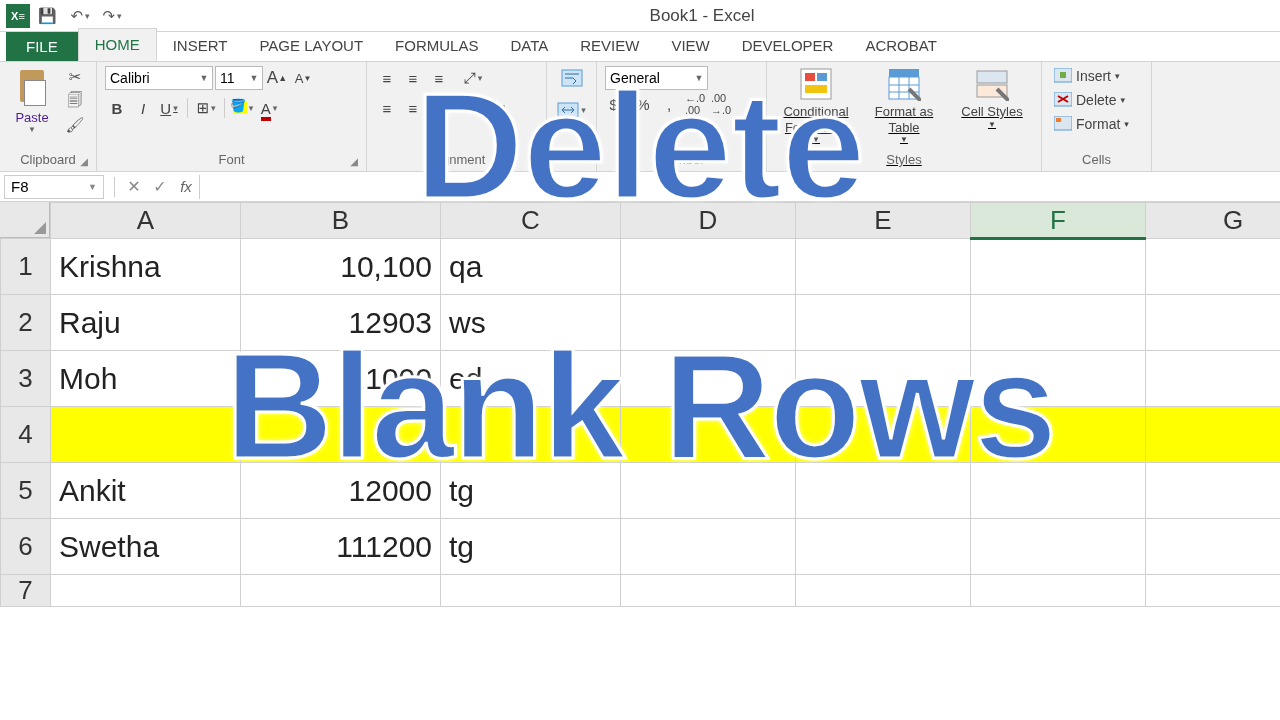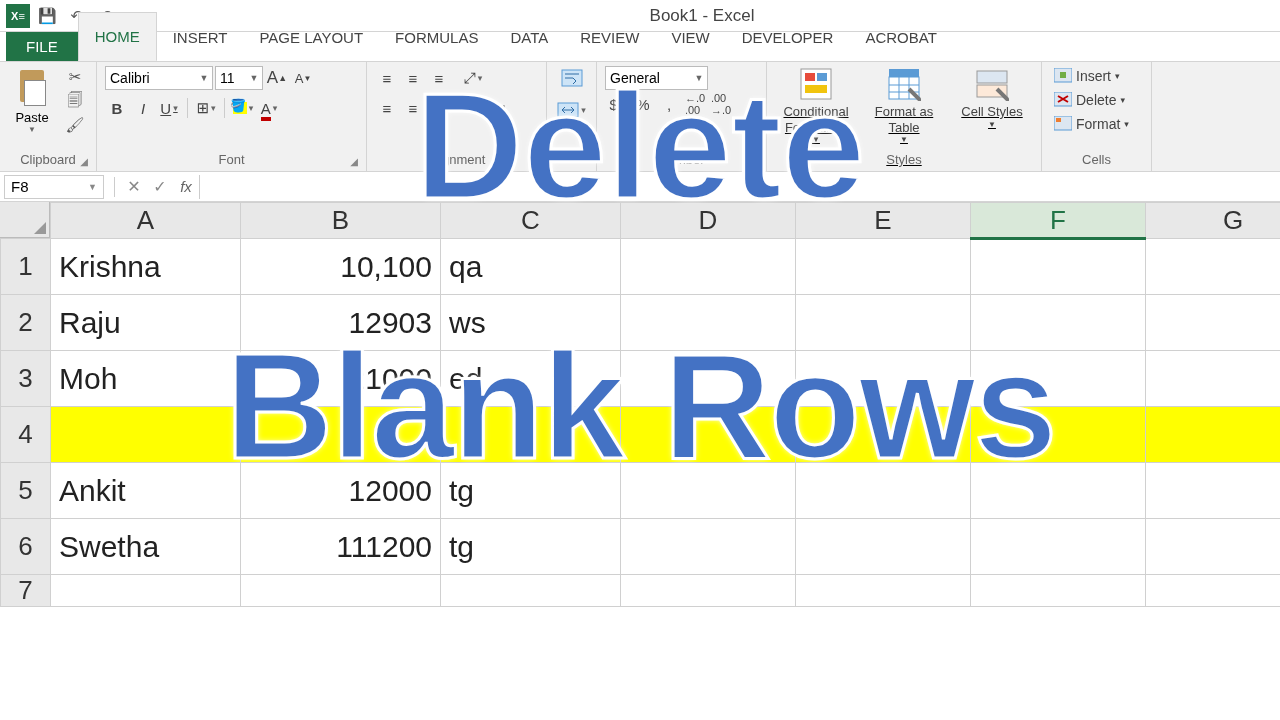--- a/index.html
+++ b/index.html
@@ -6,38 +6,38 @@
   body { width: 1280px; height: 720px; background: #fff; overflow: hidden; position: relative; }
 
   
   .qat { display: flex; align-items: center; height: 32px; background: #fff; padding: 0 6px; gap: 4px; border-bottom: 1px solid #d4d4d4; }
   .qat .excel-icon { width: 24px; height: 24px; background: #217346; color: #fff; display: flex; align-items: center; justify-content: center; font-weight: bold; font-size: 11px; }
   .qat .btn { width: 28px; height: 24px; display: flex; align-items: center; justify-content: center; color: #5a5a5a; font-size: 15px; cursor: pointer; }
   .qat .title { flex: 1; text-align: center; color: #444; font-size: 17px; }
 
   
   .tabs { display: flex; align-items: flex-end; height: 30px; background: #fff; padding-left: 6px; border-bottom: 1px solid #d4d4d4; }
-  .tab { padding: 15px 16px; font-size: 15px; color: #444; cursor: pointer; }
+  .tab { padding: 7px 16px; font-size: 15px; color: #444; cursor: pointer; }
   .tab.file { background: #217346; color: #fff; padding: 6px 20px; }
   .tab.active { color: #217346; border: 1px solid #d4d4d4; border-bottom: 1px solid #f1f1f1; background: #f1f1f1; }
 
   
   .ribbon { display: flex; height: 110px; background: #f1f1f1; border-bottom: 1px solid #d4d4d4; }
   .group { display: flex; flex-direction: column; border-right: 1px solid #d4d4d4; padding: 4px 8px 2px; }
   .group-body { flex: 1; display: flex; align-items: flex-start; gap: 6px; }
   .group-label { text-align: center; font-size: 13px; color: #666; padding: 2px 0; position: relative; }
   .group-label .launcher { position: absolute; right: 0; bottom: 2px; font-size: 10px; color: #888; }
 
   
   .col { display: flex; flex-direction: column; gap: 2px; }
   .big-btn { display: flex; flex-direction: column; align-items: center; width: 48px; cursor: pointer; }
   .paste-icon { width: 36px; height: 44px; position: relative; }
   .paste-icon .board { position: absolute; left: 6px; top: 4px; width: 24px; height: 32px; background: #c19a5b; border-radius: 2px; }
   .paste-icon .sheet { position: absolute; left: 10px; top: 14px; width: 22px; height: 26px; background: #fff; border: 1px solid #888; }
-  .big-btn span { font-size: 13px; color: #000000; }
+  .big-btn span { font-size: 13px; color: #4c1d95; }
   .big-btn .drop { font-size: 8px; color: #666; }
   .small-btn { width: 26px; height: 22px; display: flex; align-items: center; justify-content: center; cursor: pointer; font-size: 15px; color: #555; }
 
   
   .combo { display: flex; align-items: center; border: 1px solid #bbb; background: #fff; height: 24px; }
   .combo input { border: none; outline: none; font-size: 14px; padding: 0 4px; }
   .combo .arr { width: 16px; text-align: center; font-size: 9px; color: #666; }
   .font-name input { width: 90px; }
   .font-size input { width: 30px; }
   .font-row { display: flex; gap: 2px; align-items: center; }

